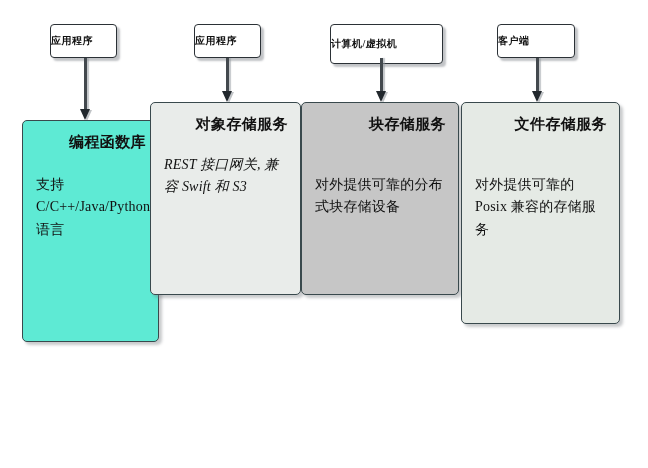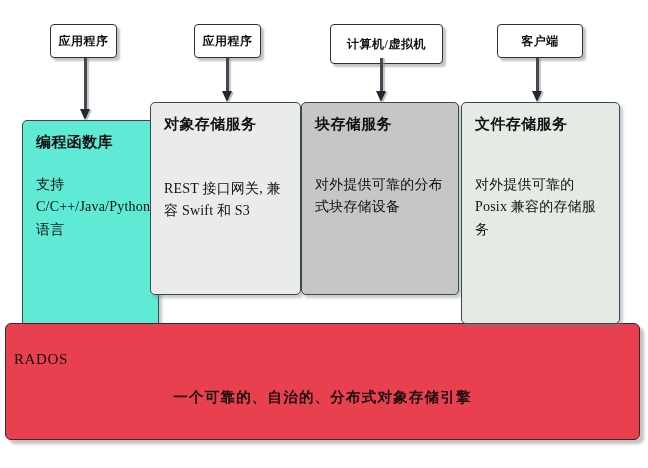--- a/index.html
+++ b/index.html
@@ -26,23 +26,22 @@
   
   .callout {
     position: absolute;
     box-sizing: border-box;
     background: #ffffff;
     border: 1.6px solid #2b3136;
     border-radius: 4px;
     box-shadow: 3px 3px 2px rgba(120,125,130,0.45);
     display: flex;
     align-items: center;
-    justify-content: center;
     font-family: "Liberation Serif", "DejaVu Serif", serif;
-    font-size: 12px;
+    font-size: 10px;
     font-weight: 700;
     letter-spacing: 0.5px;
     color: #111111;
     white-space: nowrap;
   }
   .callout .label { display: block; }
 
   
   .connector {
     position: absolute;
@@ -75,20 +74,21 @@
     box-shadow: 3px 3px 3px rgba(120,125,130,0.40);
     padding: 10px 12px 10px 13px;
   }
   .panel .panel-title {
     font-size: 15px;
     font-weight: 700;
     letter-spacing: 0.4px;
     line-height: 1.25;
     margin: 2px 0 0 0;
     color: #111111;
+    text-align: right;
   }
   .panel .panel-desc {
     font-size: 14px;
     line-height: 1.62;
     letter-spacing: 0.2px;
     color: #111111;
     margin: 0;
   }
 
   #panel-library {
@@ -102,21 +102,21 @@
   #panel-library .panel-desc { margin-top: 22px; }
 
   #panel-object {
     left: 150px;
     top: 102px;
     width: 151px;
     height: 193px;
     background: #e9ecea;
     z-index: 4;
   }
-  #panel-object .panel-desc { margin-top: 44px; }
+  #panel-object .panel-desc { margin-top: 20px; font-style: italic; }
 
   #panel-block {
     left: 301px;
     top: 102px;
     width: 158px;
     height: 193px;
     background: #c6c6c6;
     z-index: 4;
   }
   #panel-block .panel-desc { margin-top: 40px; }
@@ -175,21 +175,21 @@
   </div>
 
   <div class="callout" id="callout-2" style="left:194px; top:24px; width:67px; height:34px;">
     <span class="label">应用程序</span>
   </div>
 
   <div class="callout" id="callout-3" style="left:330px; top:24px; width:113px; height:40px;">
     <span class="label">计算机/虚拟机</span>
   </div>
 
-  <div class="callout" id="callout-4" style="left:497px; top:24px; width:86px; height:34px;">
+  <div class="callout" id="callout-4" style="left:497px; top:24px; width:78px; height:34px;">
     <span class="label">客户端</span>
   </div>
 
   <div class="connector" id="connector-1" style="left:84px; top:58px; width:3px; height:62px;">
     <div class="stem" style="height:51px;"></div>
     <div class="head" style="top:51px;"></div>
   </div>
 
   <div class="connector" id="connector-2" style="left:226px; top:58px; width:3px; height:44px;">
     <div class="stem" style="height:33px;"></div>
@@ -219,18 +219,14 @@
   <div class="panel" id="panel-block">
     <div class="panel-title">块存储服务</div>
     <div class="panel-desc">对外提供可靠的分布式块存储设备</div>
   </div>
 
   <div class="panel" id="panel-file">
     <div class="panel-title">文件存储服务</div>
     <div class="panel-desc">对外提供可靠的 Posix 兼容的存储服务</div>
   </div>
 
-  <div id="panel-rados">
-    <div id="rados-title">RADOS</div>
-    <div id="rados-desc">一个可靠的、自治的、分布式对象存储引擎</div>
-  </div>
 
 </div>
 
 </body></html>

